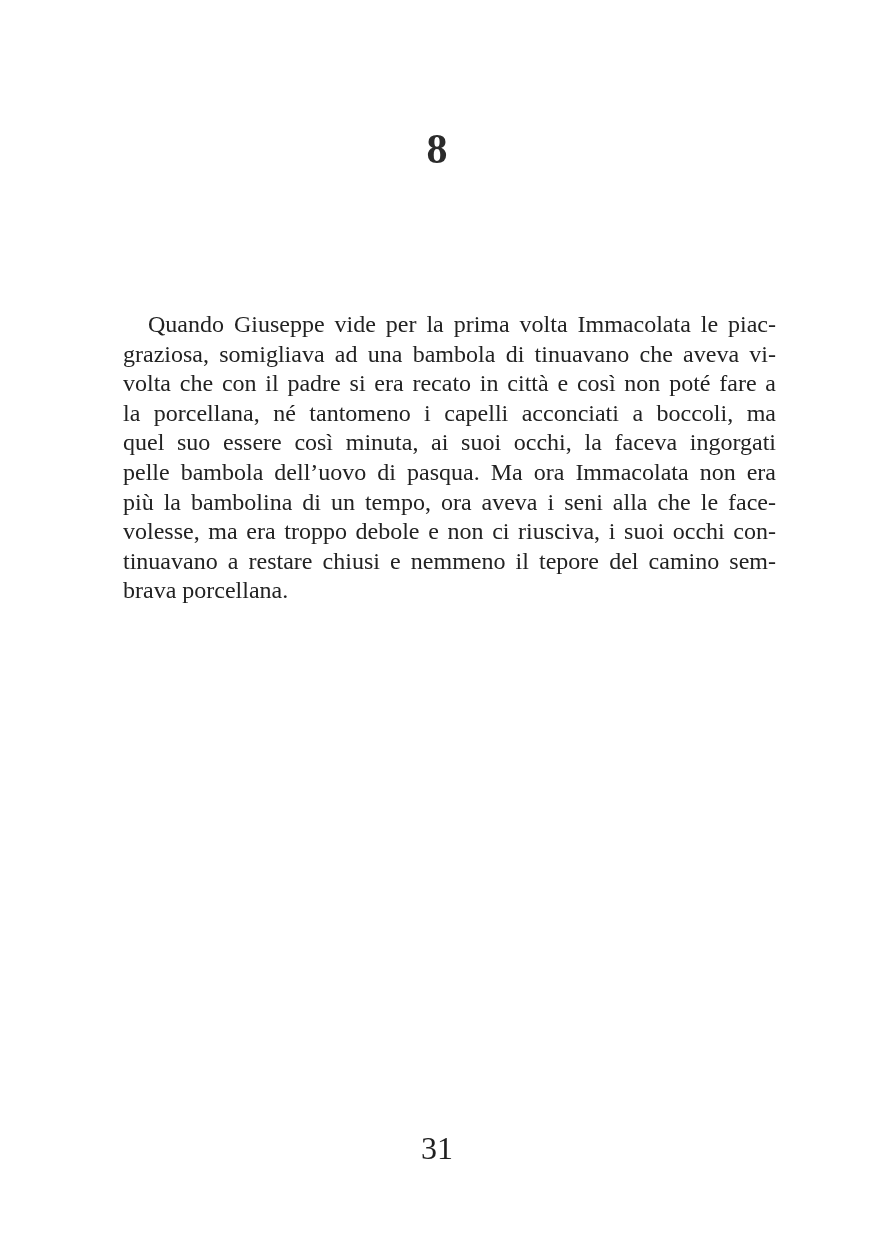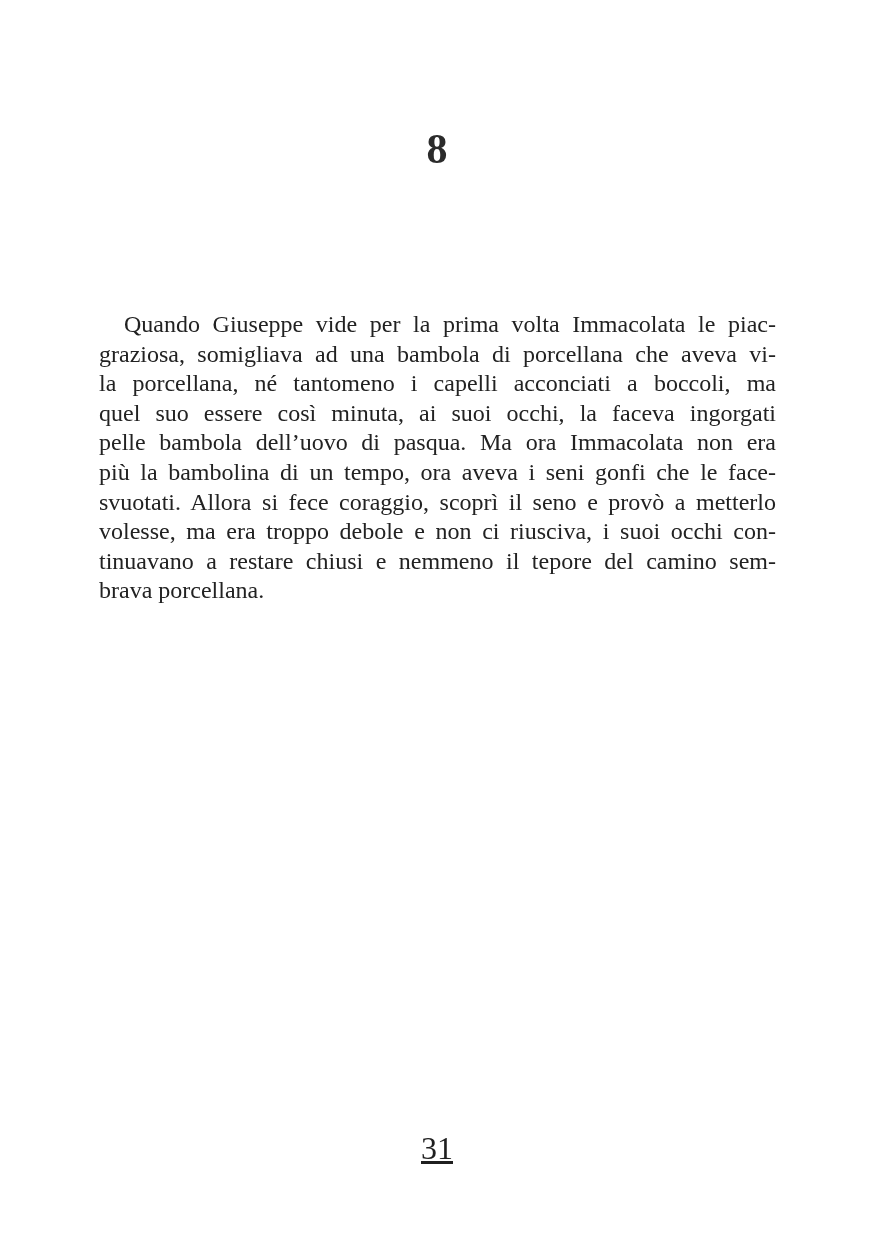--- a/index.html
+++ b/index.html
@@ -31,54 +31,54 @@
     position: absolute;
     top: 310px;
     left: 99px;
     width: 677px;
     font-size: 24px;
     line-height: 29.6px;
   }
   .text-line {
     text-align: justify;
     text-align-last: justify;
+    margin-left: 24px;
   }
   .text-line.first {
     text-indent: 25px;
   }
   .text-line.last {
     text-align-last: left;
   }
   .page-number {
     position: absolute;
     top: 1132px;
     left: 0;
     width: 100%;
     text-align: center;
     font-size: 32px;
     line-height: 1;
     color: #1f1f1f;
-    text-decoration: underline;
   }
 </style>
 </head>
 <body>
 
 <div class="book-page">
 
   <div class="chapter-heading">8</div>
 
   <div class="body-text">
     <div class="text-line first">Quando Giuseppe vide per la prima volta Immacolata le piac-</div>
-    <div class="text-line">graziosa, somigliava ad una bambola di porcellana che aveva vi-</div>
+    <div class="text-line">graziosa, somigliava ad una bambola di tinuavano che aveva vi-</div>
+    <div class="text-line">volta che con il padre si era recato in città e così non poté fare a</div>
     <div class="text-line">la porcellana, né tantomeno i capelli acconciati a boccoli, ma</div>
     <div class="text-line">quel suo essere così minuta, ai suoi occhi, la faceva ingorgati</div>
     <div class="text-line">pelle bambola dell’uovo di pasqua. Ma ora Immacolata non era</div>
-    <div class="text-line">più la bambolina di un tempo, ora aveva i seni gonfi che le face-</div>
-    <div class="text-line">svuotati. Allora si fece coraggio, scoprì il seno e provò a metterlo</div>
+    <div class="text-line">più la bambolina di un tempo, ora aveva i seni alla che le face-</div>
     <div class="text-line">volesse, ma era troppo debole e non ci riusciva, i suoi occhi con-</div>
     <div class="text-line">tinuavano a restare chiusi e nemmeno il tepore del camino sem-</div>
     <div class="text-line last">brava porcellana.</div>
   </div>
 
   <div class="page-number">31</div>
 
 </div>
 
 </body></html>

